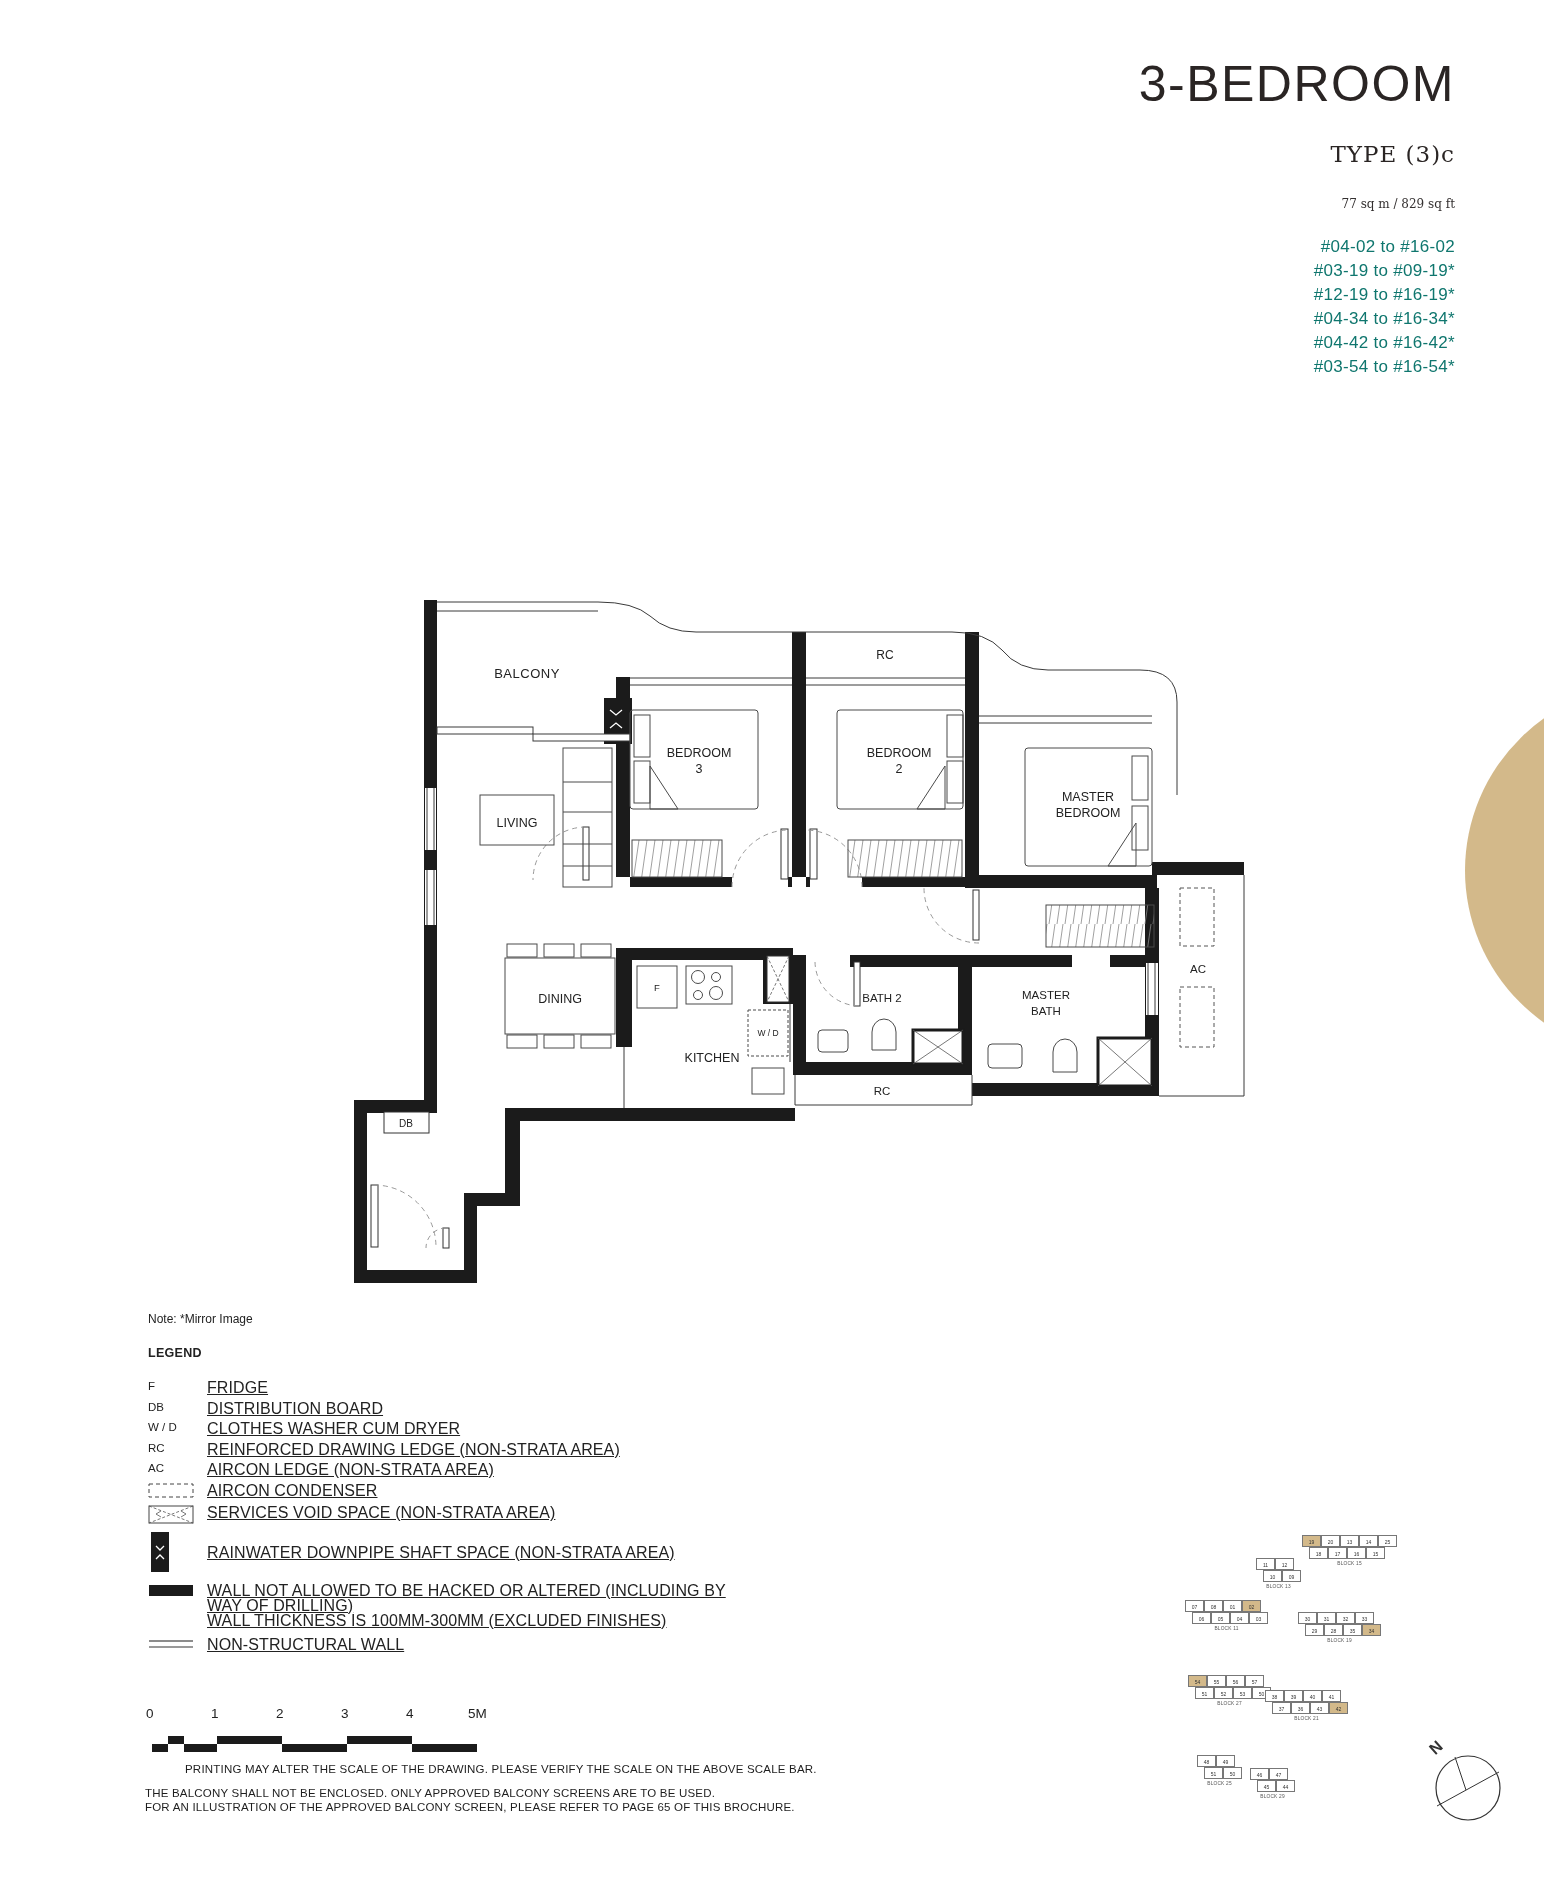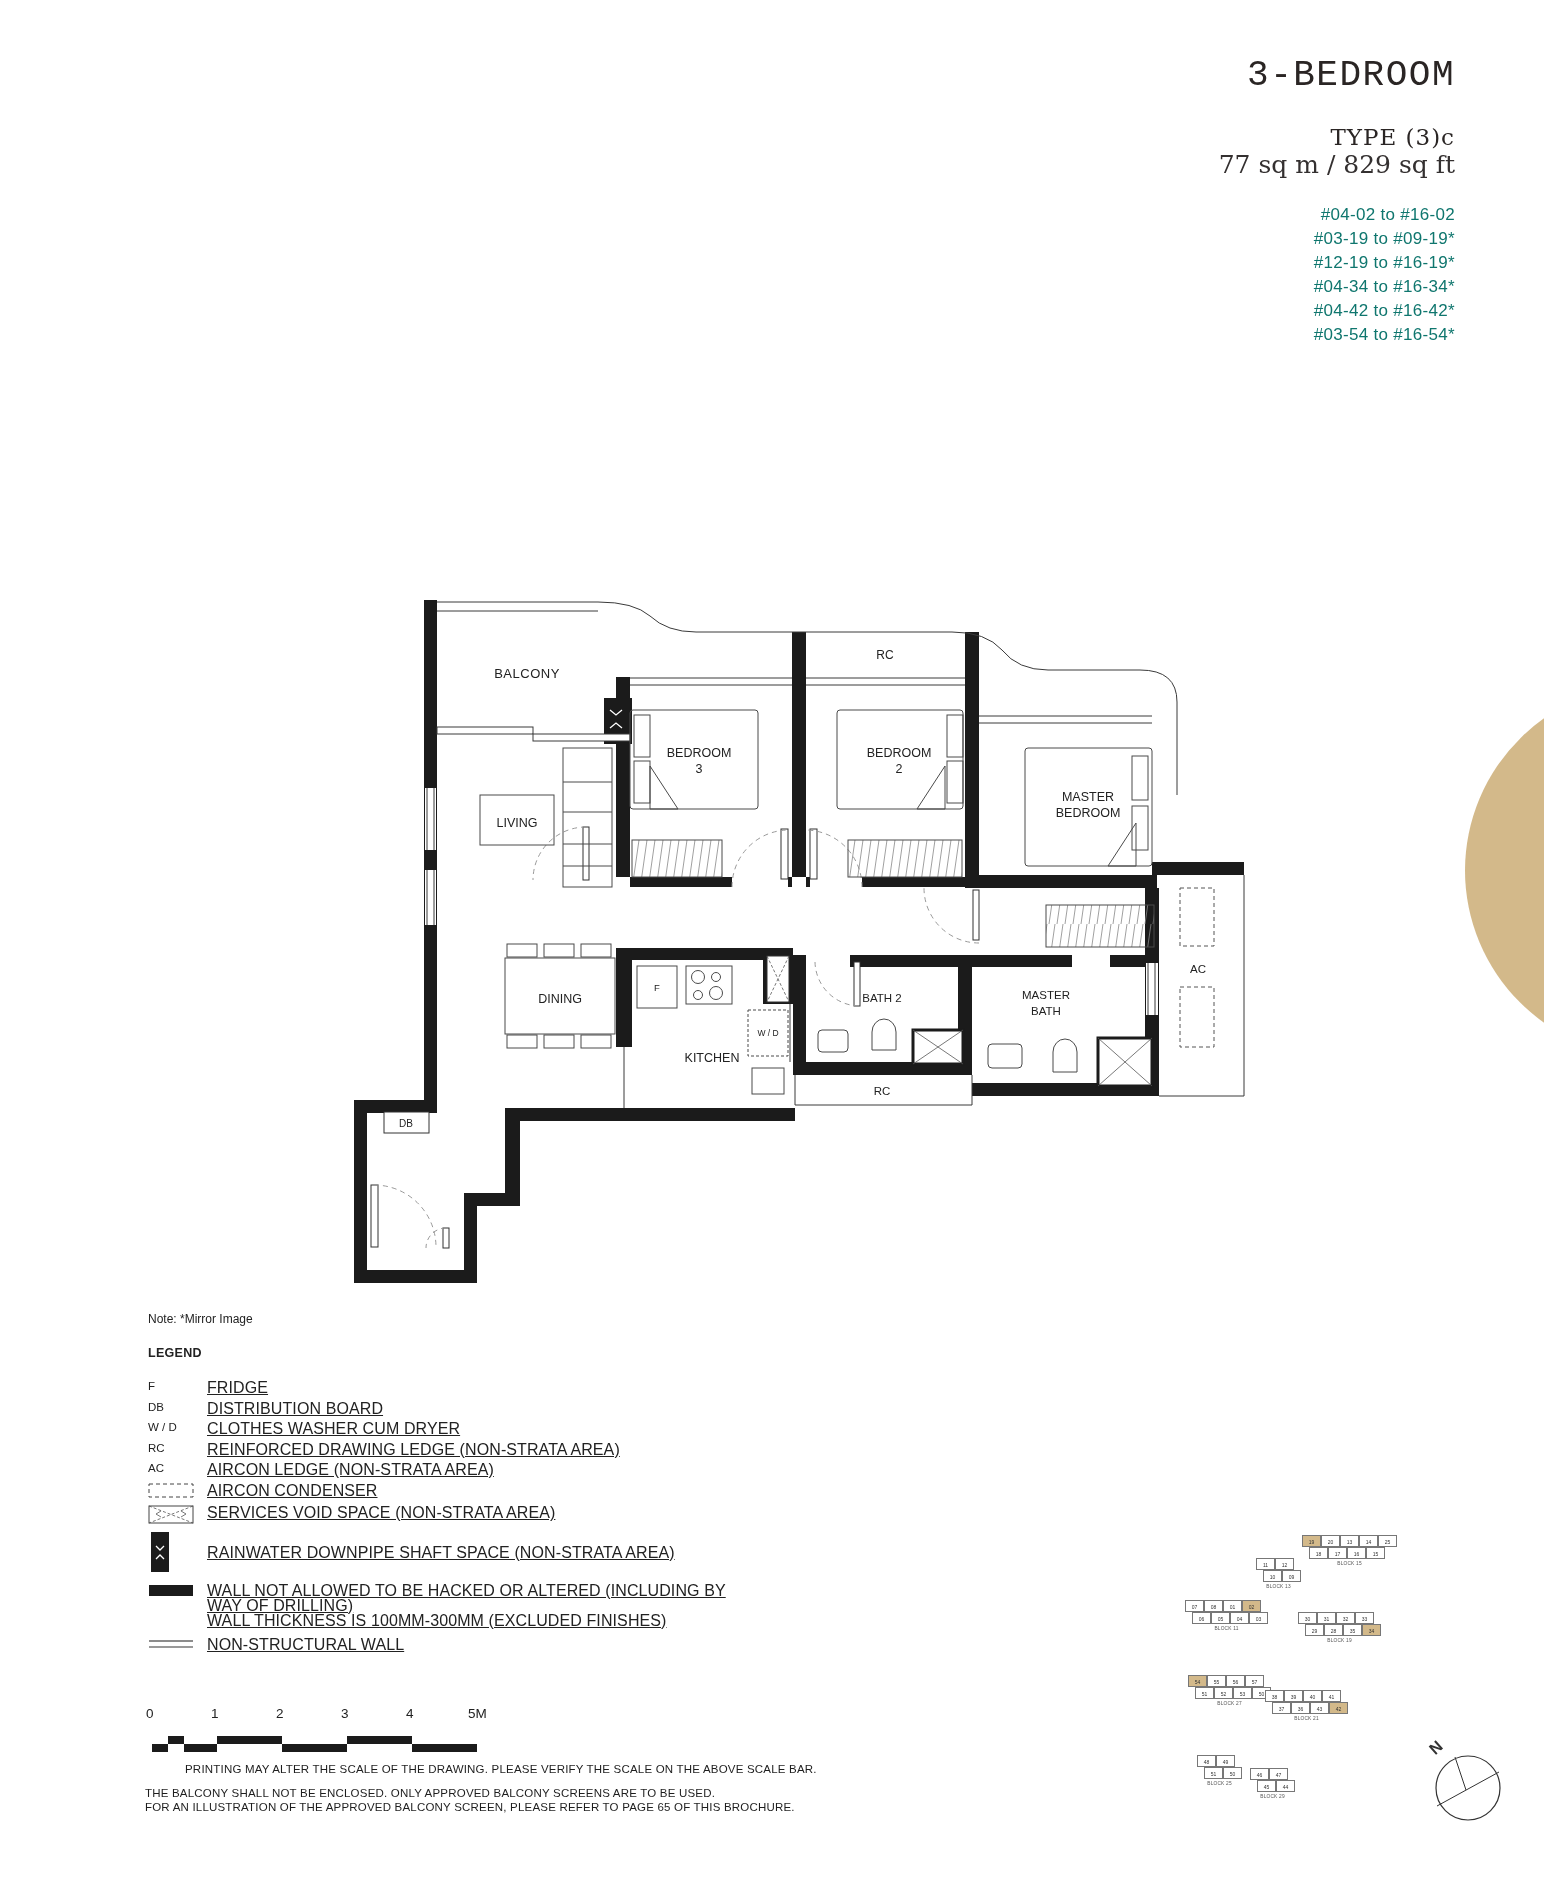--- a/index.html
+++ b/index.html
@@ -6,23 +6,23 @@
   body{width:1544px;height:1888px;background:#ffffff;overflow:hidden;position:relative;
        font-family:"Liberation Sans",sans-serif;color:#222;}
   .page{position:absolute;inset:0;overflow:hidden;}
 
   
   .blob{position:absolute;left:1465px;top:683px;width:380px;height:375px;border-radius:50%;
         background:var(--hl,#d3b98a);}
 
   
   .hdr{position:absolute;right:89px;top:55px;width:430px;text-align:right;color:#2a2524;}
-  .hdr-title{font-family:Liberation Mono, monospace;font-size:36px;letter-spacing:1.5px;}
+  .hdr-title{font-family:Liberation Sans, sans-serif;font-size:50px;letter-spacing:1.5px;}
   .hdr-type{font-family:"DejaVu Serif",serif;font-size:23px;letter-spacing:1px;margin-top:28px;}
-  .hdr-area{font-family:"DejaVu Serif",serif;font-size:25px;color:#343030;}
+  .hdr-area{font-family:"DejaVu Serif",serif;font-size:12px;margin-top:30px;color:#343030;}
   .hdr-units{margin-top:24px;font-size:17px;line-height:24px;color:#0f766e;letter-spacing:0.3px;}
 
   
   #plan{position:absolute;left:280px;top:470px;width:980px;height:840px;}
   #plan text{font-family:"Liberation Sans",sans-serif;fill:#222;}
 
   
   .note{position:absolute;left:148px;top:1312px;font-size:12px;color:#222;}
   .legend{position:absolute;left:148px;top:1346px;width:600px;}
   .lg-head{font-size:12.5px;font-weight:bold;letter-spacing:0.3px;margin-bottom:20px;}

